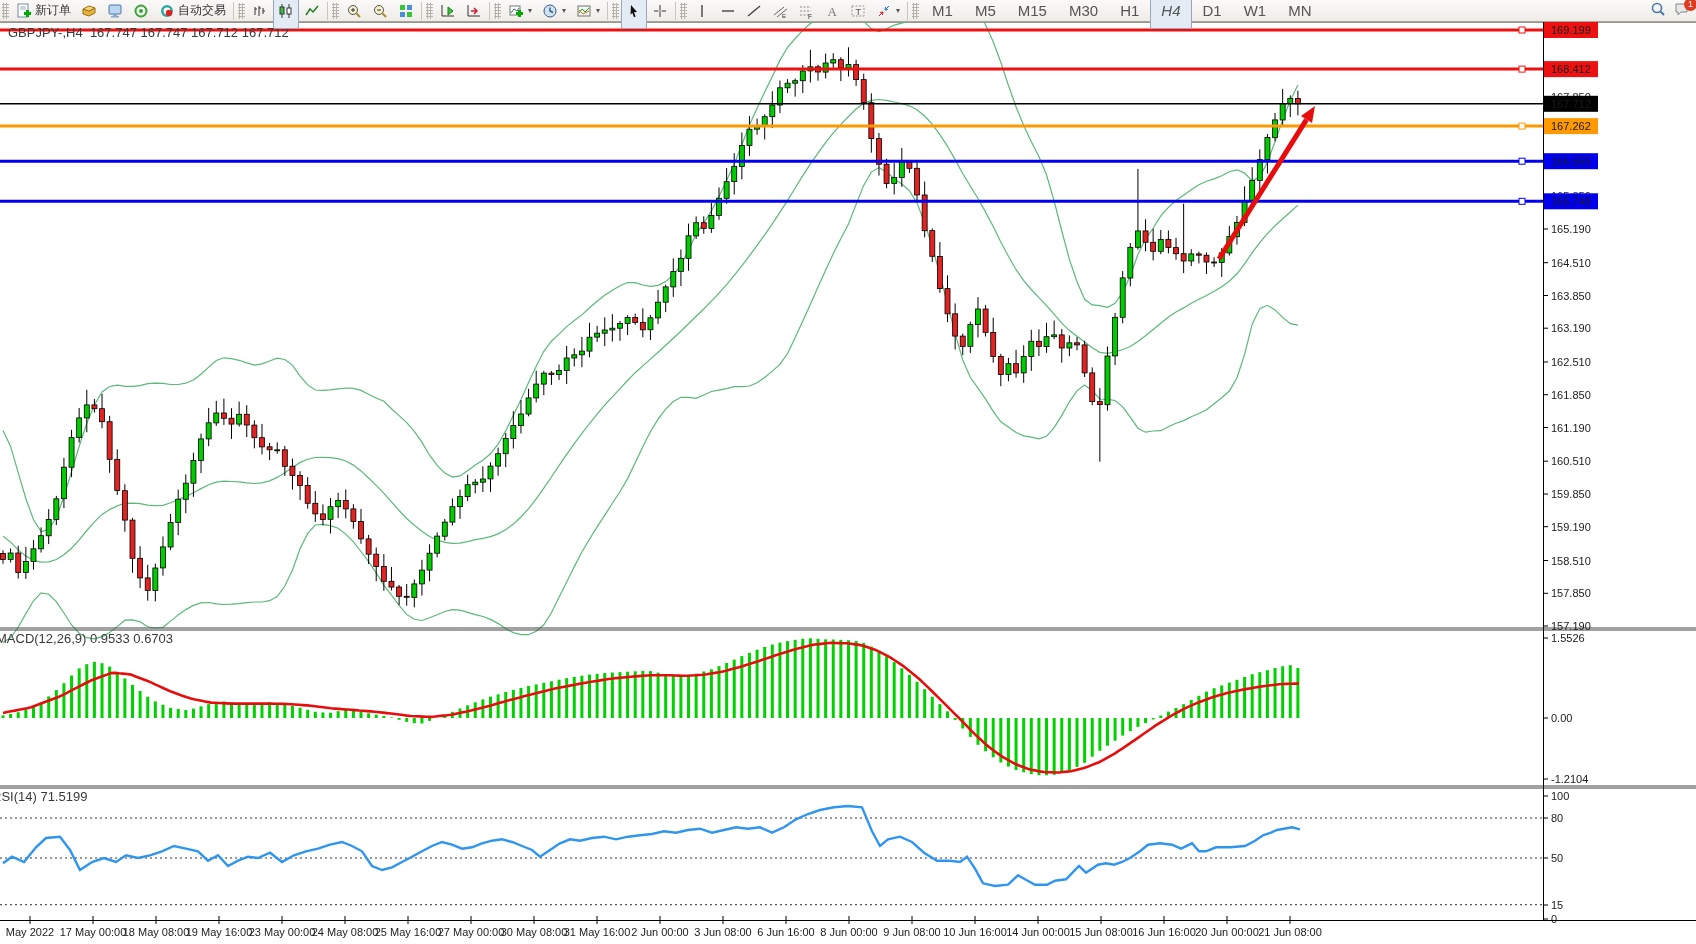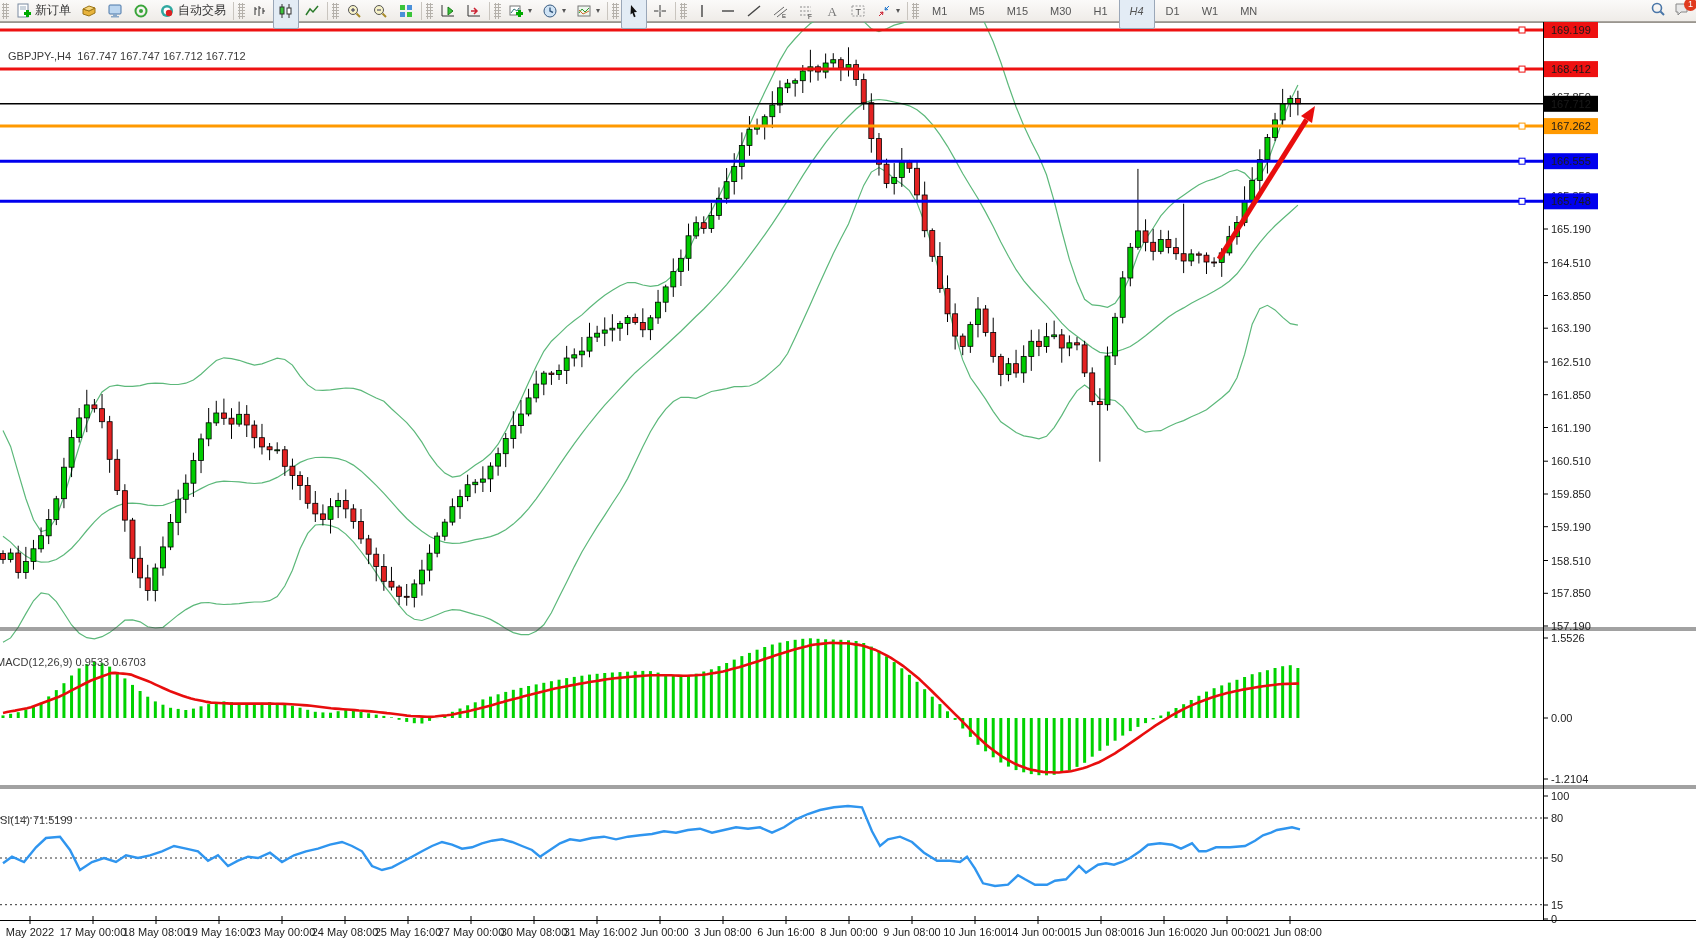--- a/index.html
+++ b/index.html
@@ -13,26 +13,26 @@
              display:flex; align-items:center; z-index:5; }
   .tb-handle { width:7px; height:16px; margin:0 2px;
                background-image:radial-gradient(#b5b1ab 1px, transparent 1.2px);
                background-size:3px 3px; }
   .tb-sep { width:1px; height:18px; background:#c9c5bf; margin:0 2px; }
   .tb-btn { display:flex; align-items:center; gap:3px; height:36px; padding:0 4px;
             border:1px solid transparent; border-radius:2px; color:#333; font-size:12px;
             cursor:default; white-space:nowrap; }
   .tb-btn.active { border:1px solid #9aa7b8; background:#e3ecf5;font-style:italic; }
   .tb-btn svg { display:block; }
-  .tb-tf { font-size:11px; color:#555; padding:0 6px; }
+  .tb-tf { font-size:15px; color:#555; padding:0 6px; }
   .tb-caret { font-size:8px; color:#555; margin-left:1px; }
   #tb-right { margin-left:auto; display:flex; align-items:center; padding-right:6px; gap:8px; }
 
   
-  .ov { position:absolute; font-size:11px; color:#3a3a3a; z-index:3; white-space:pre;margin-top:25px; }
+  .ov { position:absolute; font-size:13px; color:#3a3a3a; z-index:3; white-space:pre; }
   #chart-title { left:8px; top:25px; }
   #macd-label { left:-4px; top:631px; }
   #rsi-label  { left:-8px; top:789px; }
 
   #chart-svg { position:absolute; left:0; top:0; z-index:1; }
 </style>
 </head>
 <body>
 <div id="app">
 

